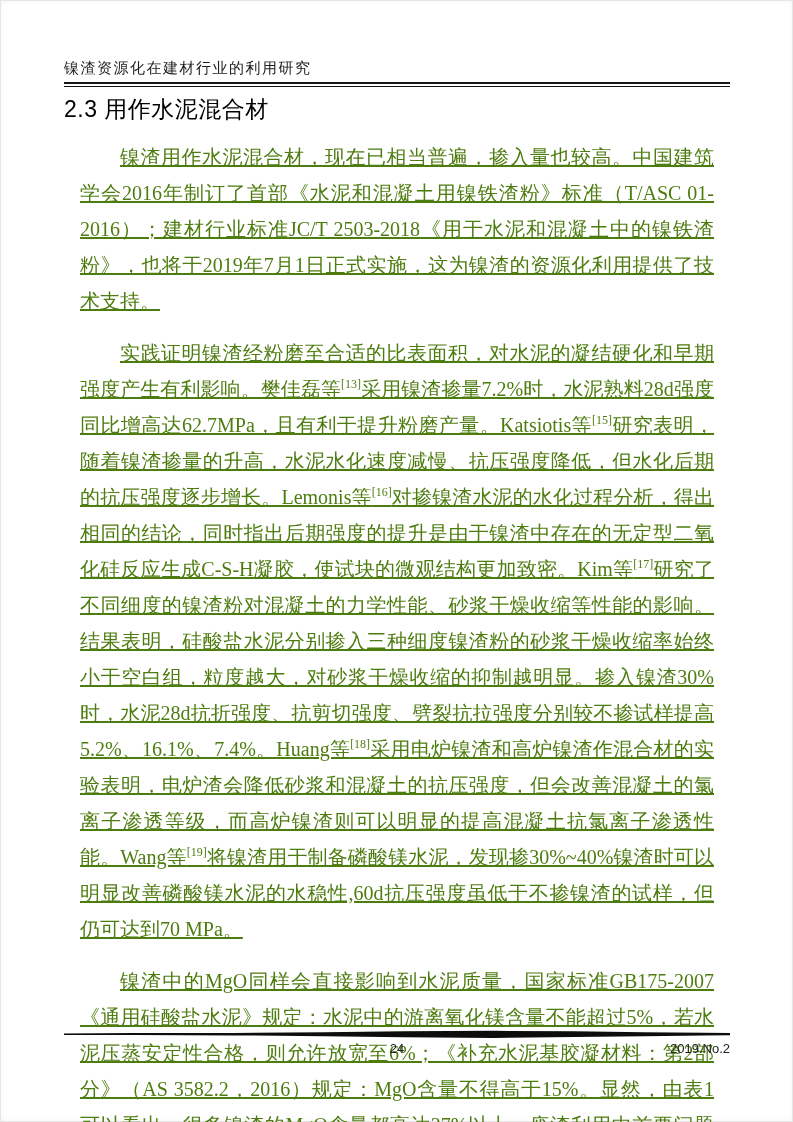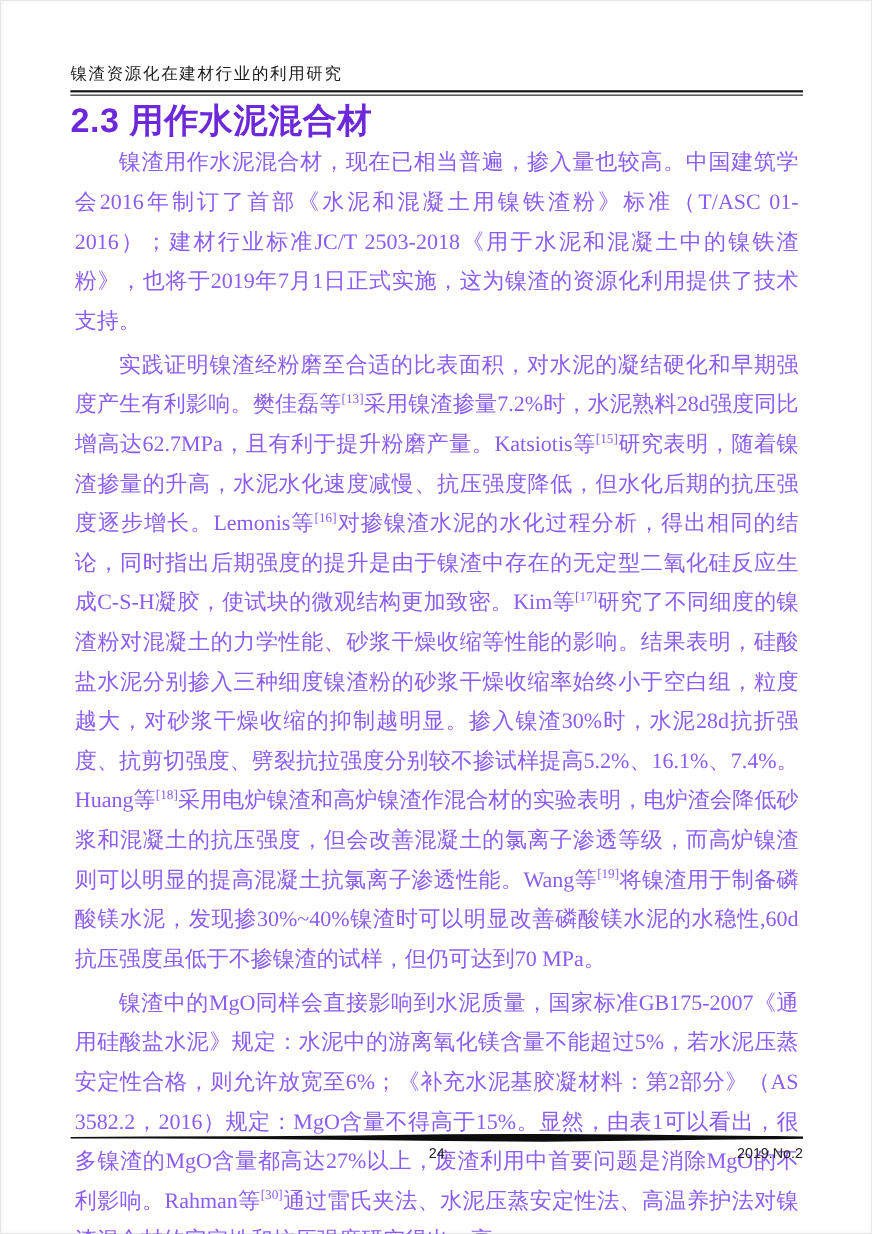--- a/index.html
+++ b/index.html
@@ -28,34 +28,35 @@
   }
   .double-rule {
     margin-top: 4px;
     height: 2px;
     border-top: 2.5px solid #161616;
     border-bottom: 1px solid #161616;
   }
   .section-heading {
     margin: 9px 0 7px 0;
     font-family: "Liberation Sans", "DejaVu Sans", sans-serif;
-    font-weight: bold;
-    font-size: 31px;
+    font-weight: normal;
+    font-size: 23px;
     line-height: 27px;
-    color: #6d28d9;
+    color: #000000;
     letter-spacing: 0.5px;
   }
   .body-text p {
-    margin: 4px;
+    margin: 16px;
     text-align: justify;
     text-justify: inter-ideograph;
     text-indent: 2em;
     font-size: 20px;
     line-height: 36px;
-    color: #8b5cf6;
+    color: #4d7c0f;
+    text-decoration: underline;
   }
   .body-text sup {
     font-size: 12px;
     line-height: 0;
     vertical-align: super;
     letter-spacing: 0;
   }
   .footer {
     position: absolute;
     left: 64px;

